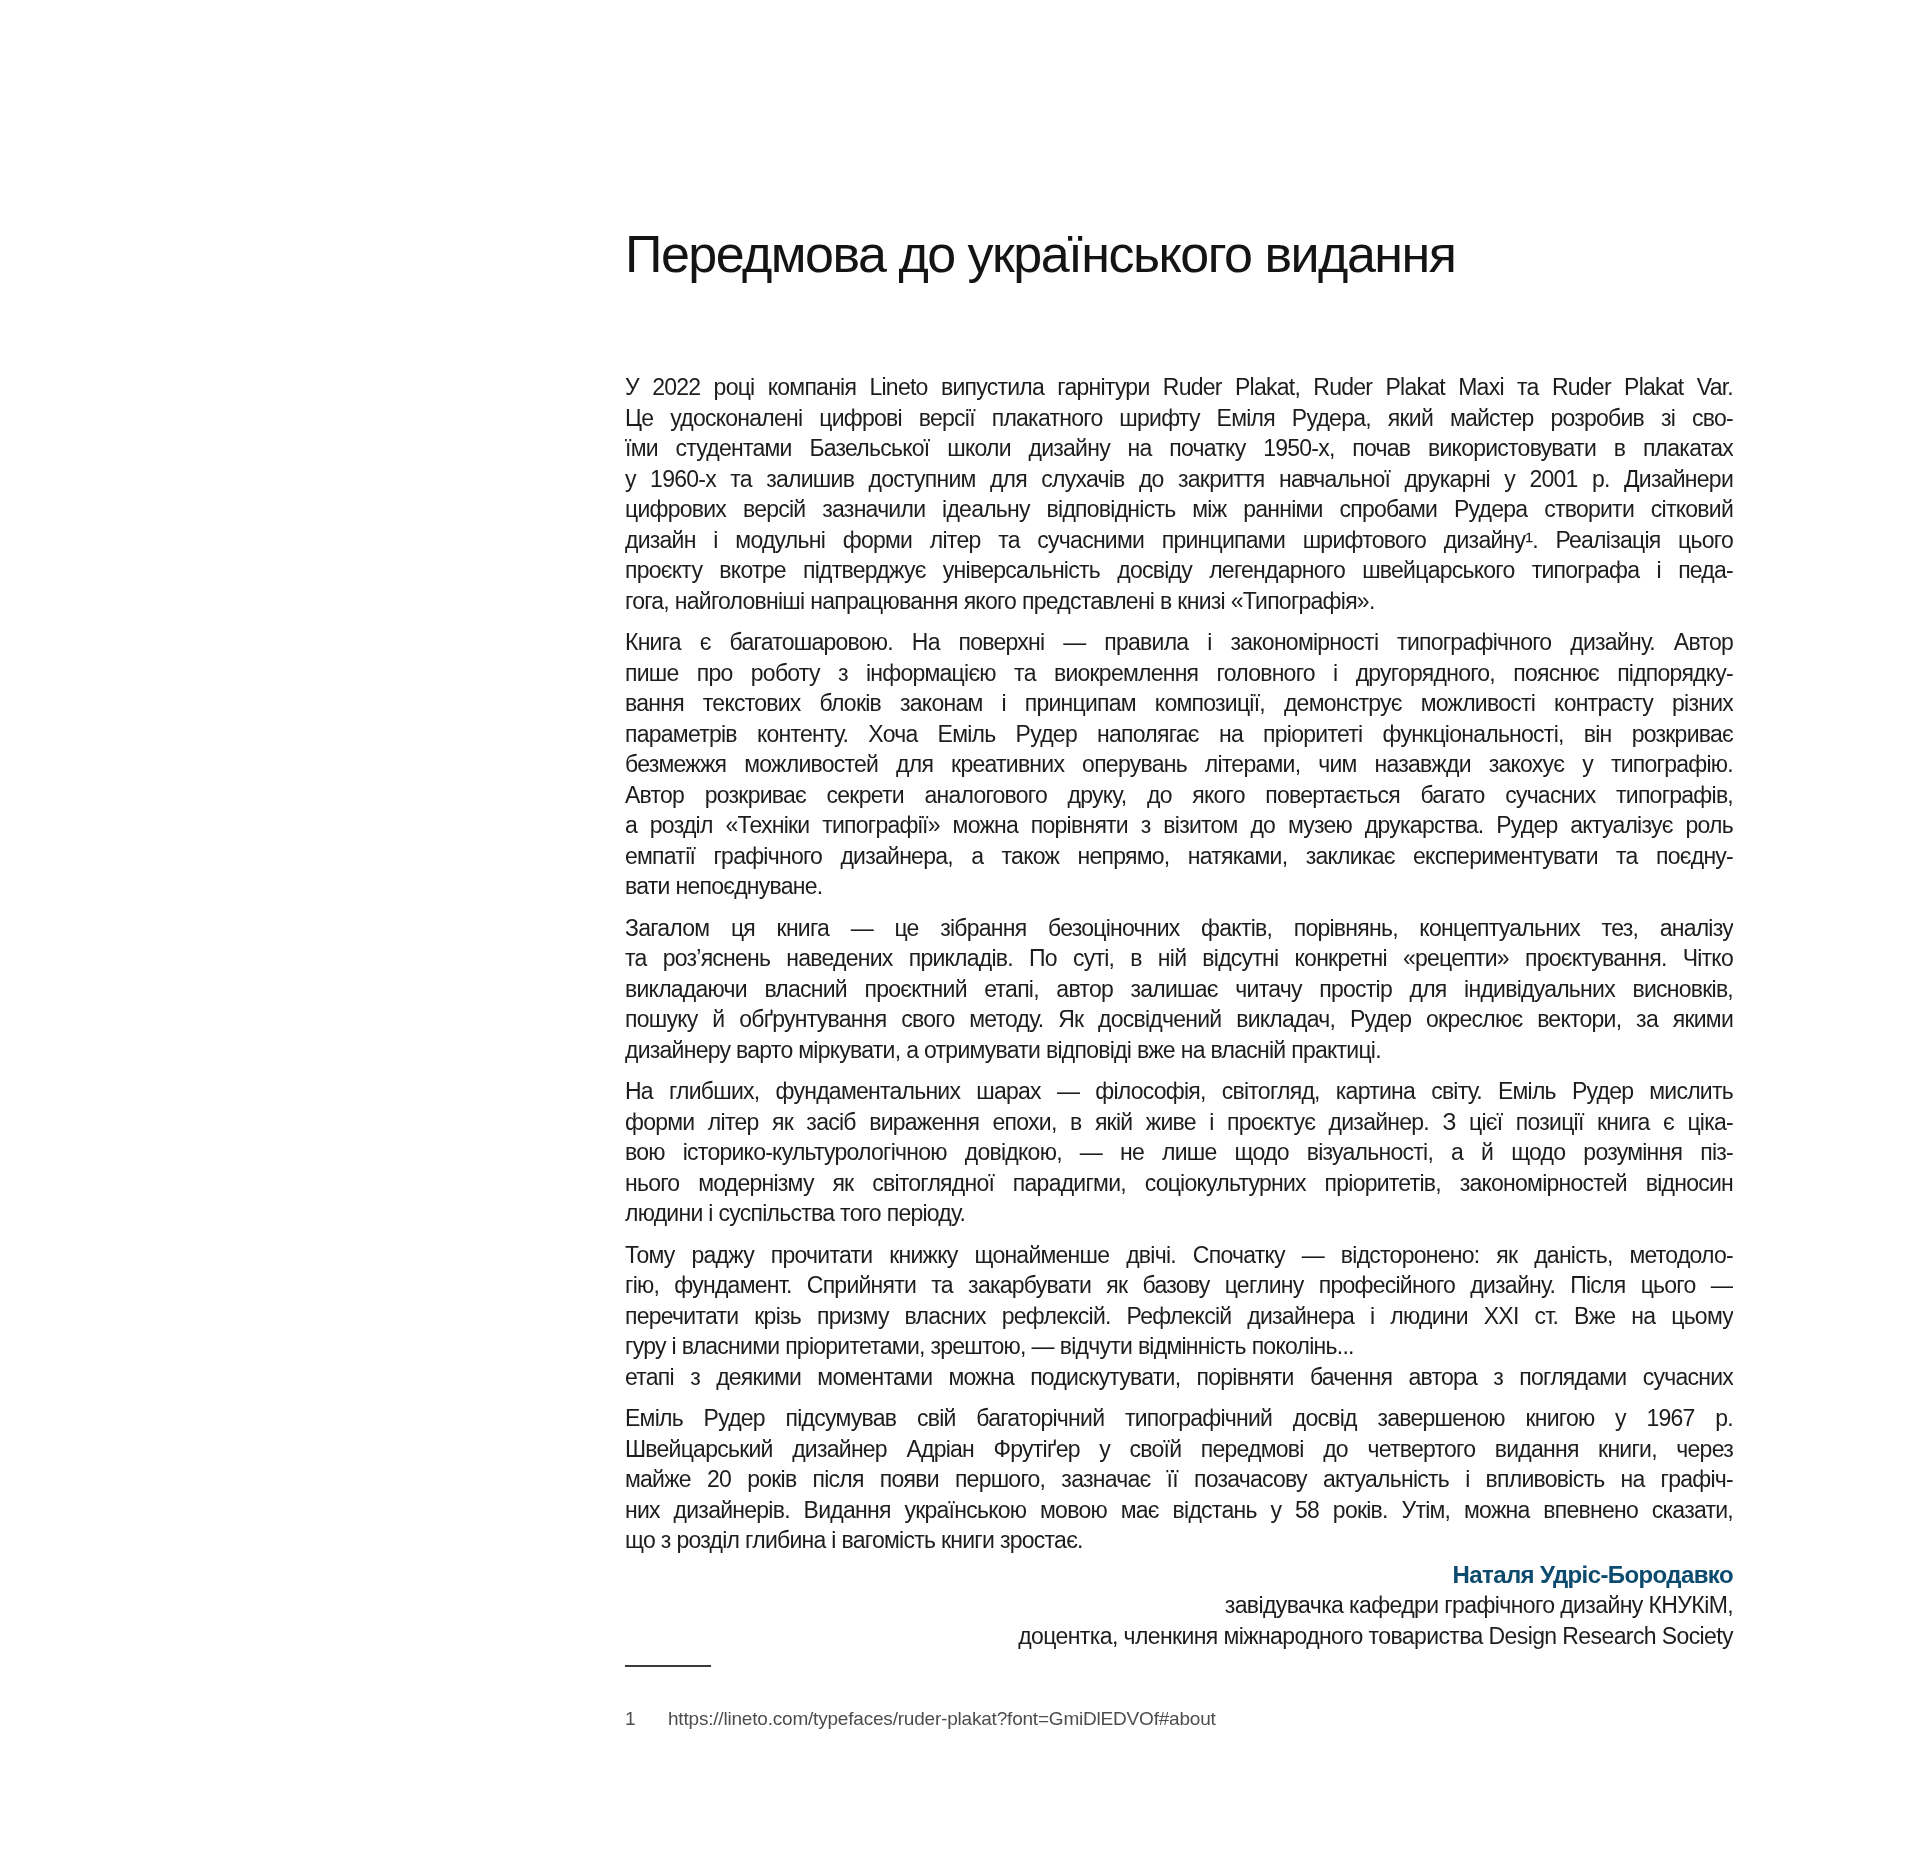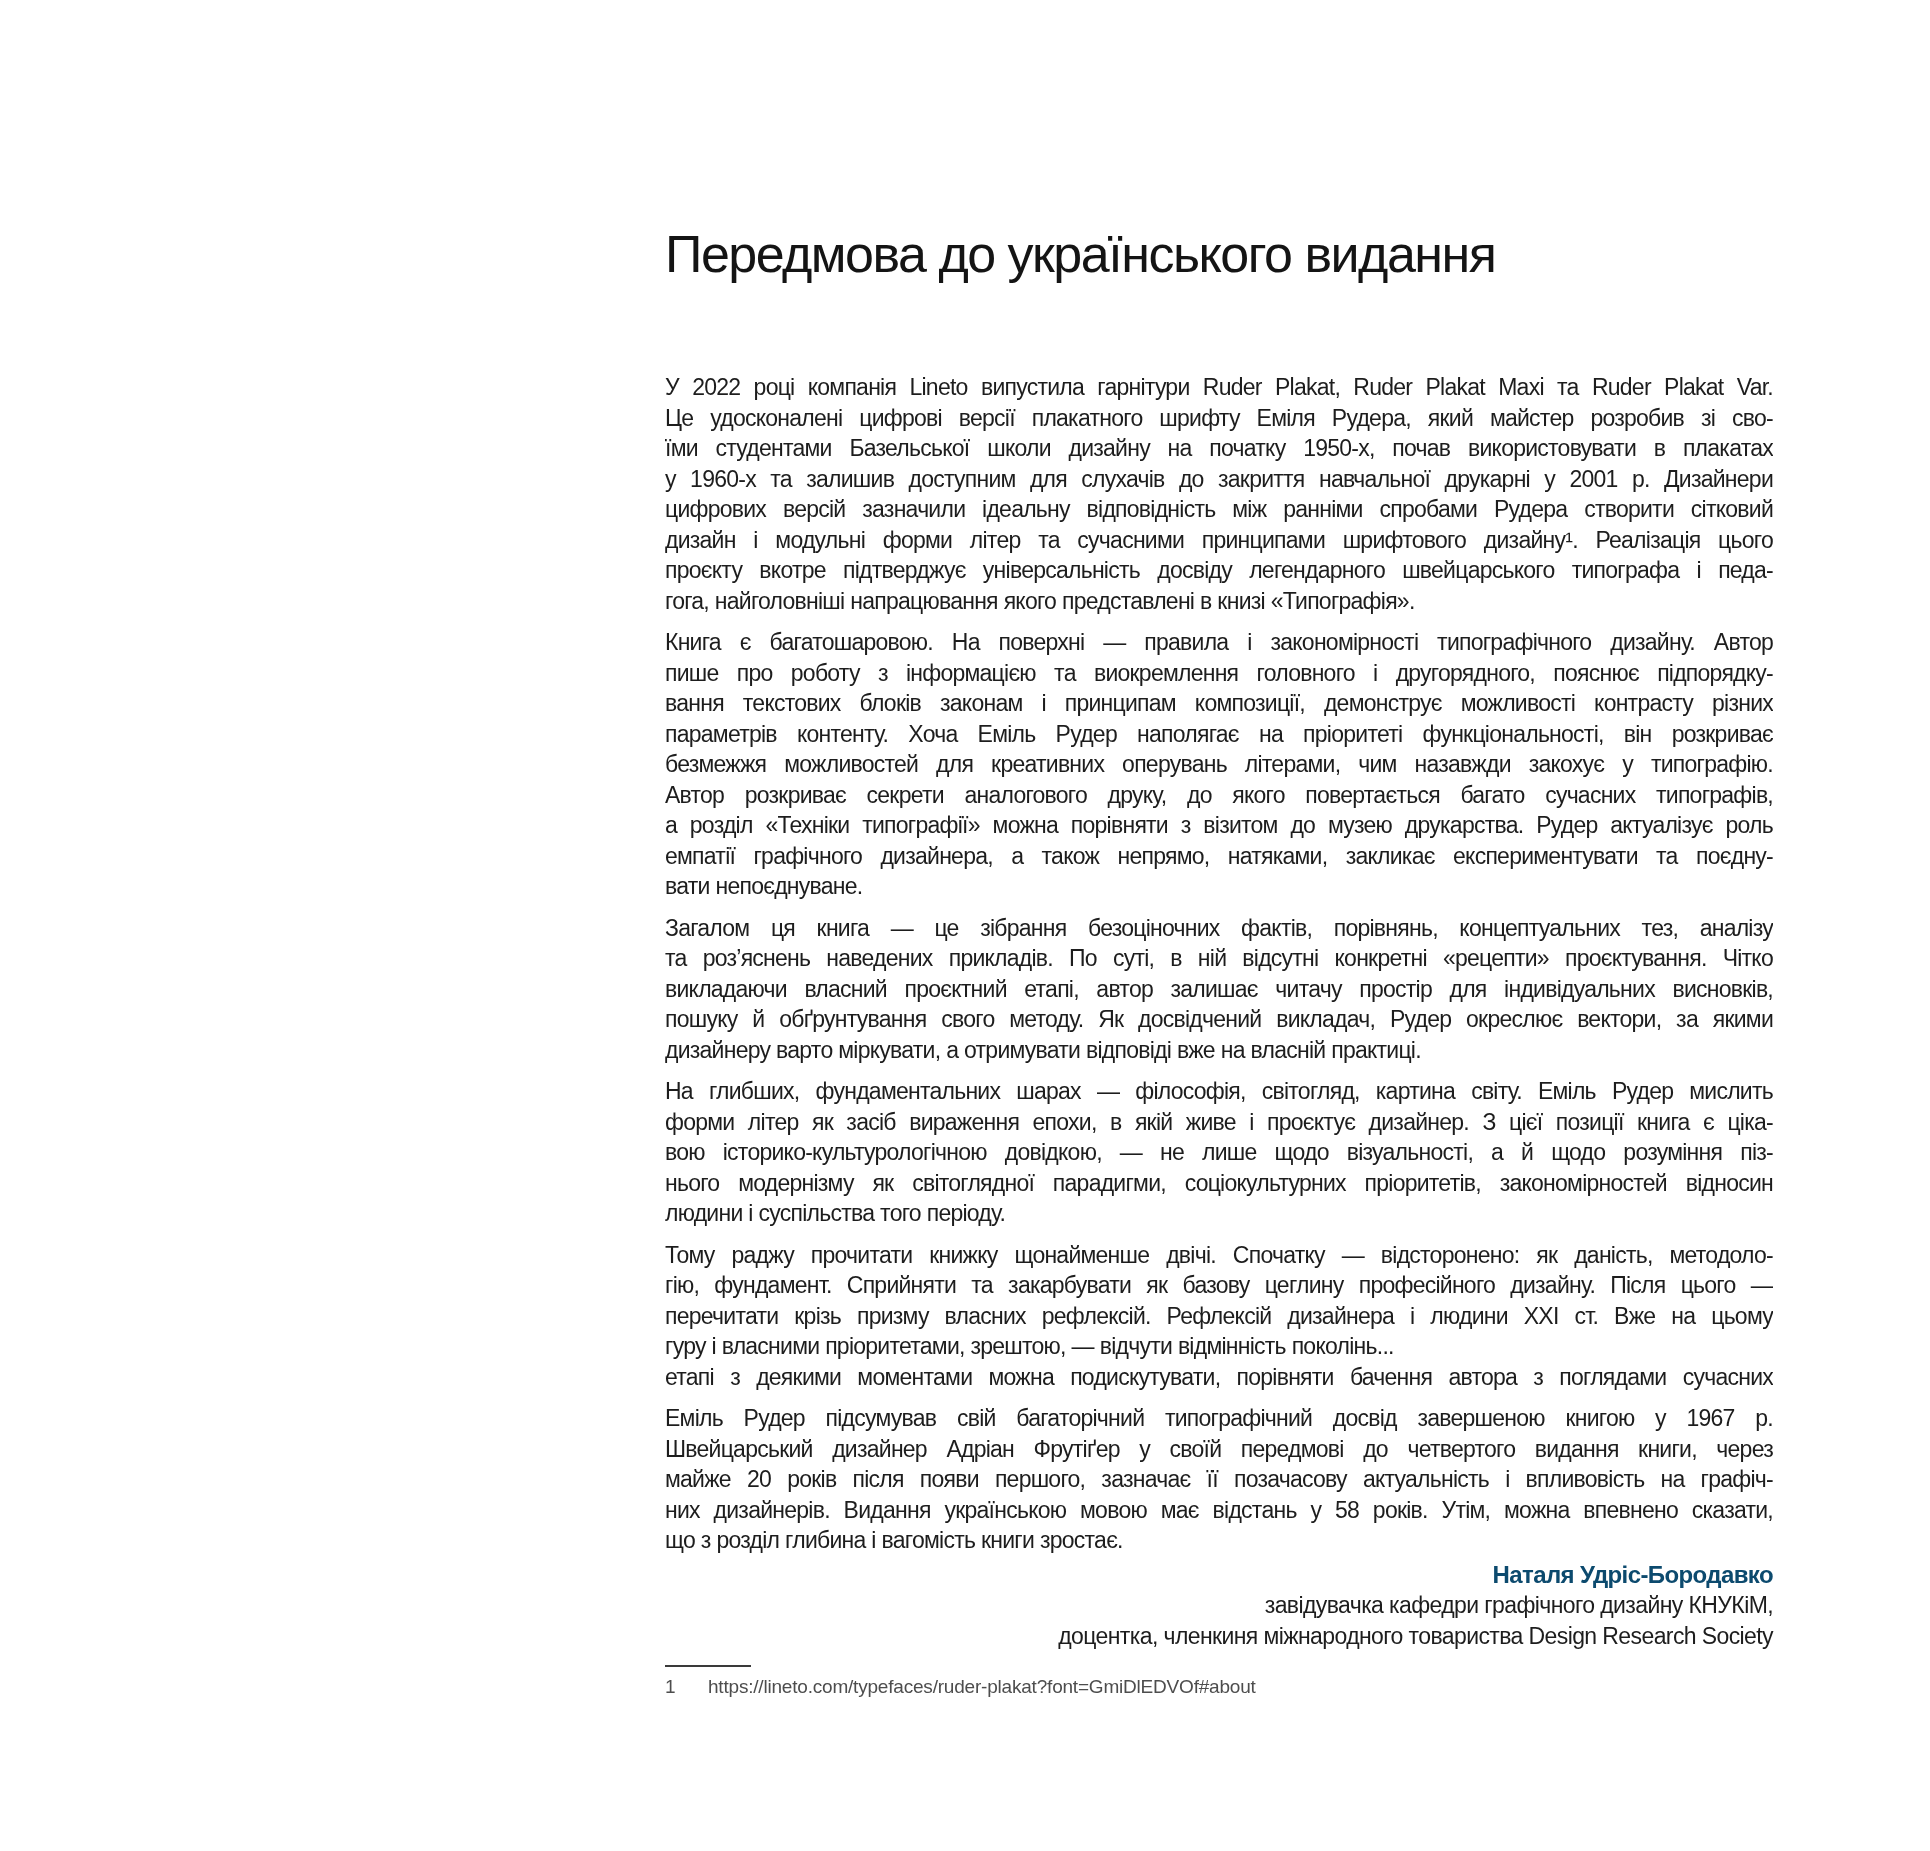--- a/index.html
+++ b/index.html
@@ -7,21 +7,21 @@
     position:relative;
     width:1930px;
     height:1851px;
     background:#ffffff;
     overflow:hidden;
     font-family:"Liberation Sans", sans-serif;
     color:#1d1d1d;
   }
   .content{
     position:absolute;
-    left:665px;
+    left:625px;
     top:0;
     width:1108px;
   }
   .title{
     margin:228px 0 0 0;
     font-size:52px;
     line-height:52px;
     font-weight:400;
     letter-spacing:-1.5px;
     color:#141414;
@@ -79,20 +79,21 @@
     line-height:24px;
     letter-spacing:-0.2px;
     color:#4d4d4d;
   }
   .fn-num{
     width:43px;
     flex:0 0 43px;
   }
   .fn-url{
     white-space:nowrap;
+    margin-top:32px;
   }
 </style>
 </head>
 <body>
 
 <div class="page">
   <div class="content">
 
     <h1 class="title">Передмова до українського видання</h1>
 

